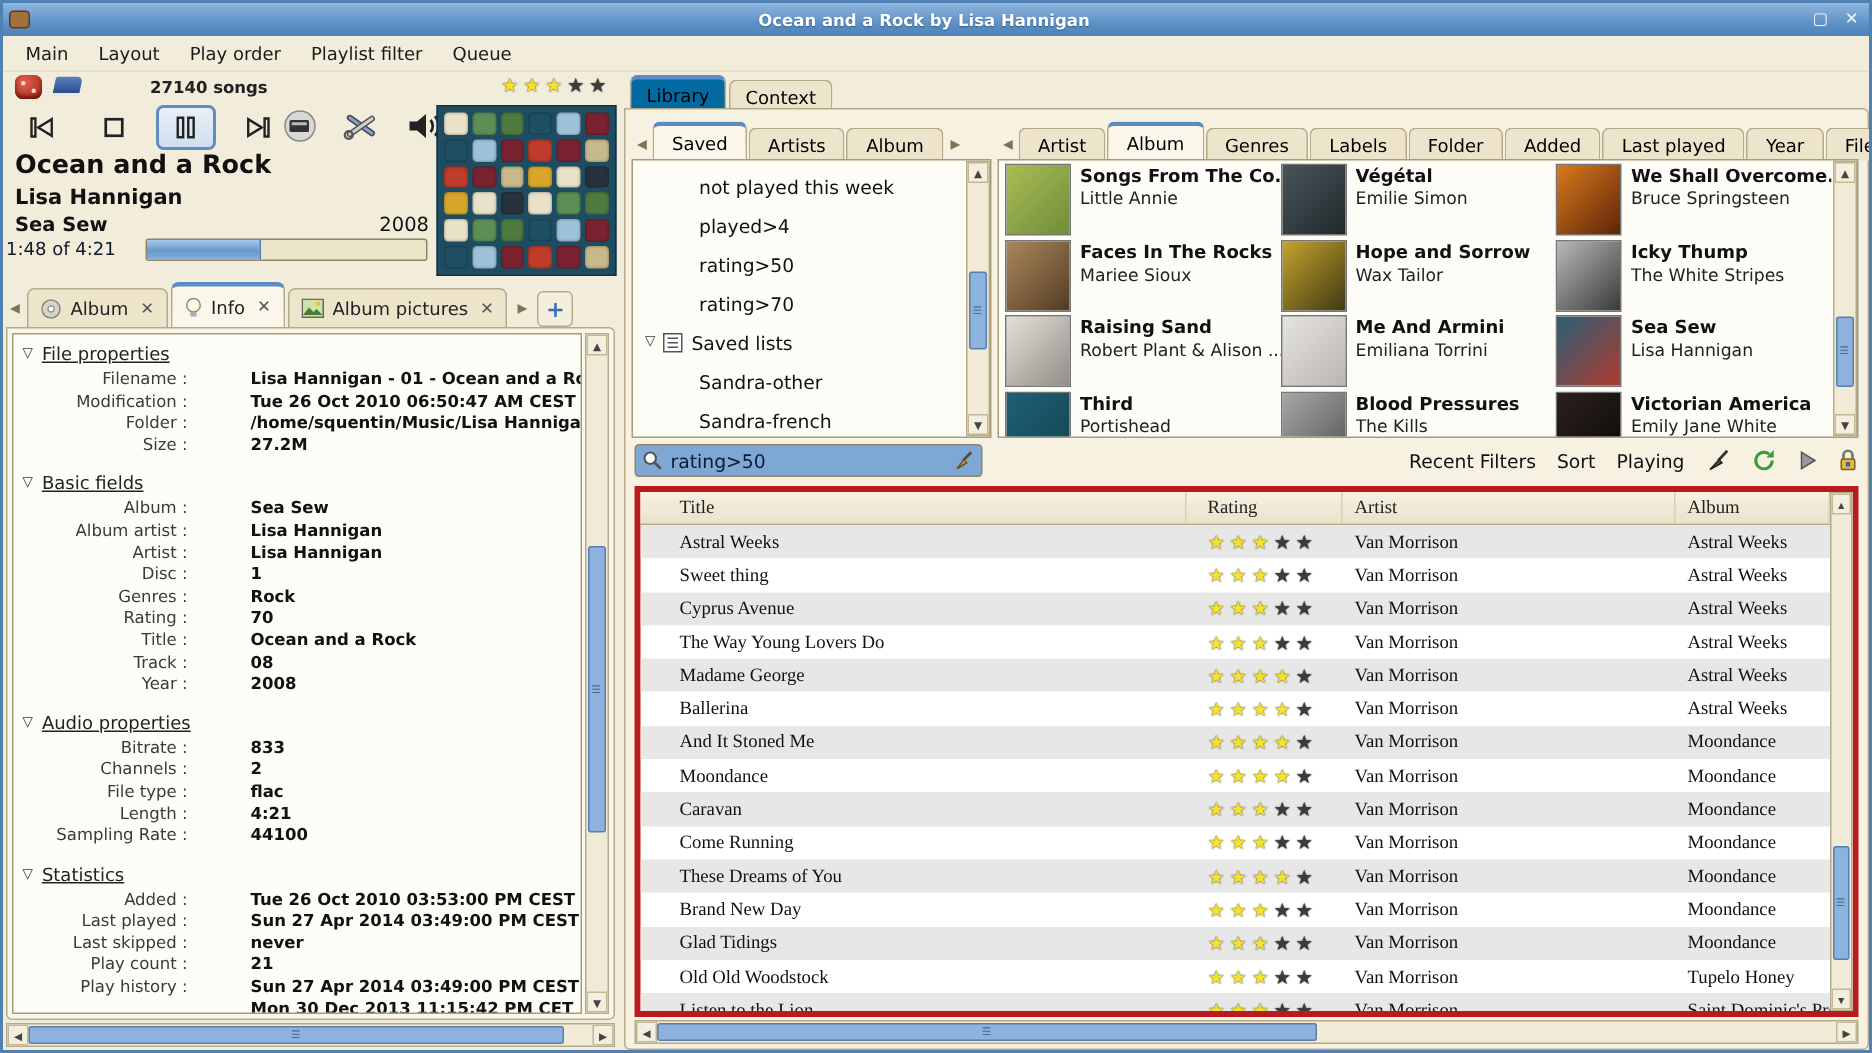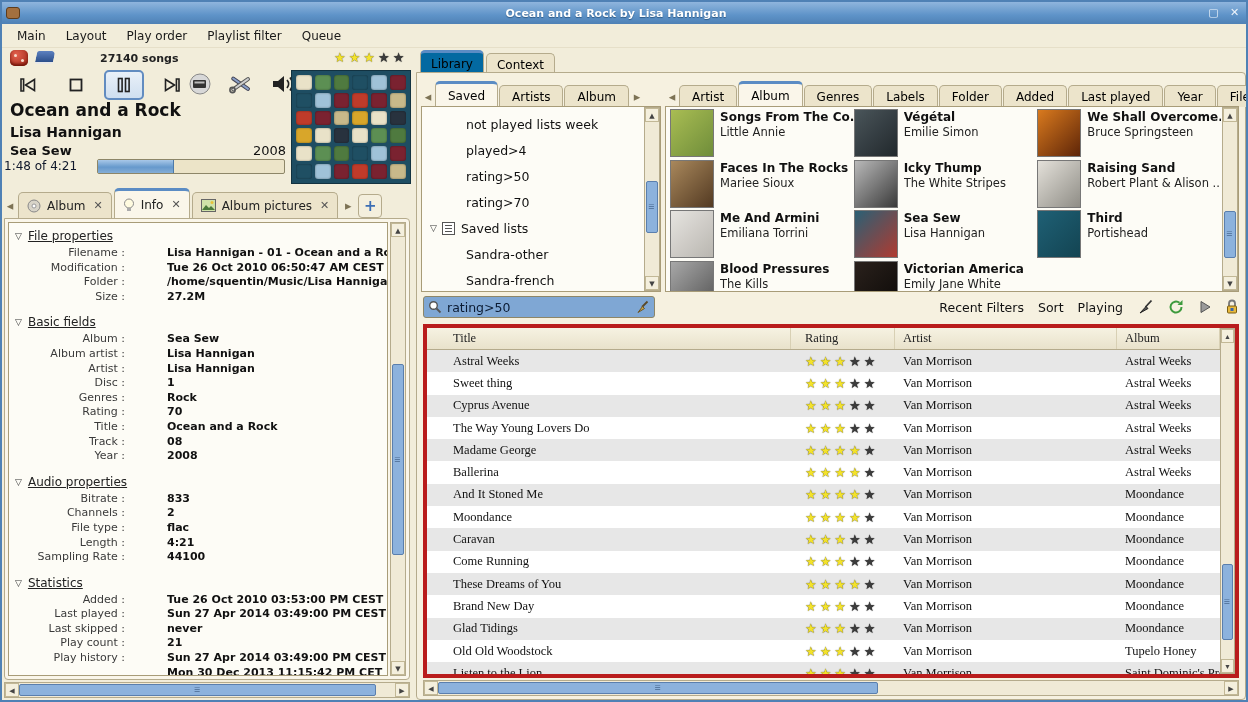--- a/index.html
+++ b/index.html
@@ -440,21 +440,21 @@
           <div class="ptab active">Saved</div>
           <div class="ptab">Artists</div>
           <div class="ptab">Album</div>
         </span>
       <div class="parr">▸</div>
     </div>
     <div class="panebody" style="left:4px;width:240px;height:186px;">
       <div class="savedlist" id="saved-list">
           <div class="srow">
         <span class="ind"></span>
-            <span class="slabel">not played lists week</span>
+            <span class="slabel">not played this week</span>
       </div>
           <div class="srow">
         <span class="ind"></span>
             <span class="slabel">played&gt;4</span>
       </div>
           <div class="srow">
         <span class="ind"></span>
             <span class="slabel">rating&gt;50</span>
       </div>
           <div class="srow">
@@ -523,20 +523,27 @@
         <div class="albtxt">
           <div class="albtitle">We Shall Overcome...</div>
           <div class="albartist">Bruce Springsteen</div>
         </div>
       </div>
           <div class="alb">
         <div class="cover" style="background: linear-gradient(135deg, rgb(169, 136, 92), rgb(83, 58, 34));"></div>
         <div class="albtxt">
           <div class="albtitle">Faces In The Rocks</div>
           <div class="albartist">Mariee Sioux</div>
+        </div>
+      </div>
+          <div class="alb">
+        <div class="cover" style="background: linear-gradient(135deg, rgb(198, 163, 45), rgb(62, 58, 20));"></div>
+        <div class="albtxt">
+          <div class="albtitle">Hope and Sorrow</div>
+          <div class="albartist">Wax Tailor</div>
         </div>
       </div>
           <div class="alb">
         <div class="cover" style="background: linear-gradient(135deg, rgb(185, 185, 185), rgb(58, 58, 58));"></div>
         <div class="albtxt">
           <div class="albtitle">Icky Thump</div>
           <div class="albartist">The White Stripes</div>
         </div>
       </div>
           <div class="alb">

